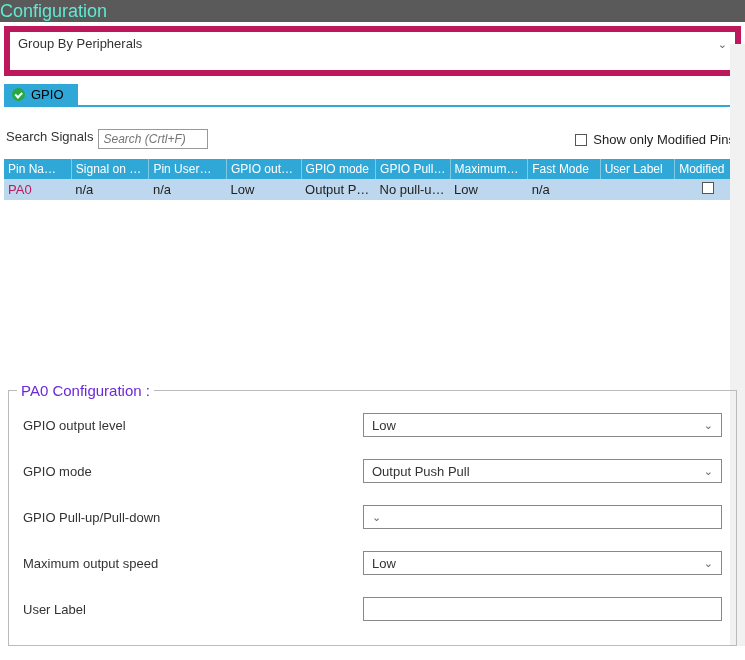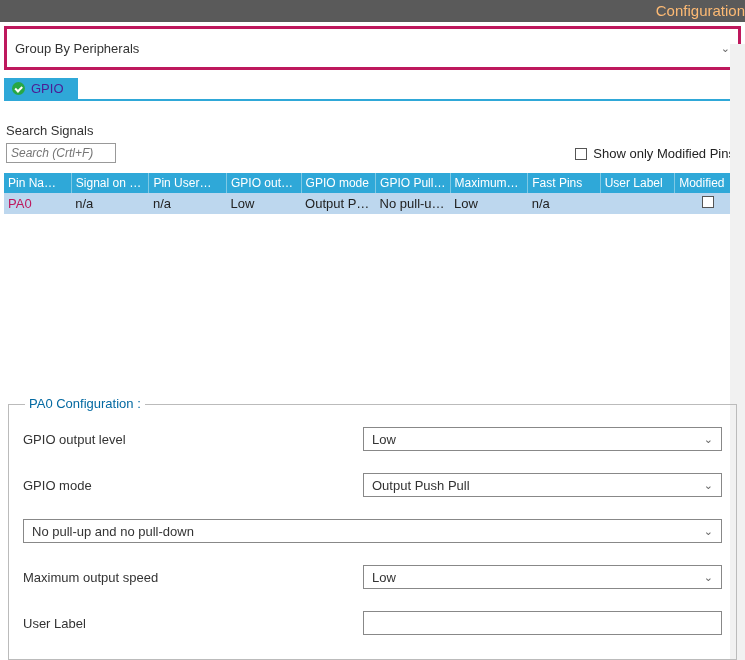--- a/index.html
+++ b/index.html
@@ -1,49 +1,49 @@
 <!DOCTYPE html>
 <html><head>
 <meta charset="utf-8">
 <style>
 * { box-sizing: border-box; margin: 0; padding: 0; font-family: Arial, Helvetica, sans-serif; }
 body { background: #fff; font-size: 13px; color: #333; }
 
-.titlebar { background: #5a5a5a; color: #fdba74; text-align: right; height: 22px; line-height: 22px; font-size: 15px; }
+.titlebar { background: #5a5a5a; color: #5eead4; text-align: left; height: 22px; line-height: 22px; font-size: 18px; }
 
 .content { padding: 4px 4px 0 4px; position: relative; }
 
-.group-select { width: 100%; border: 3px solid #be185d; background: #fff; padding: 19px 8px; display: flex; justify-content: space-between; align-items: center; height: 26px; }
+.group-select { width: 100%; border: 6px solid #be185d; background: #fff; padding: 19px 8px; display: flex; justify-content: space-between; align-items: flex-end; height: 26px; }
 .chev { font-size: 11px; color: #666; }
 
 .tab-row { margin-top: 8px; border-bottom: 2px solid #2fa8d8; }
-.tab { display: inline-flex; align-items: center; background: #2fa8d8; color: #4c1d95; padding: 3px 14px 3px 8px; font-size: 13px; gap: 6px; }
+.tab { display: inline-flex; align-items: center; background: #2fa8d8; color: #000000; padding: 3px 14px 3px 8px; font-size: 13px; gap: 6px; }
 .check-ico { width: 13px; height: 13px; border-radius: 50%; background: #28a745; display: inline-flex; align-items: center; justify-content: center; }
 .check-ico::after { content: ""; width: 5px; height: 2.5px; border-left: 2px solid #fff; border-bottom: 2px solid #fff; transform: rotate(-45deg); margin-top: -2px; }
 
 .topbar { display: flex; justify-content: space-between; align-items: flex-end; margin-top: 22px; padding: 0 6px 0 2px; }
-.search-block { display: flex; flex-direction: column; gap: 5px; }
+.search-block { display: flex; flex-direction: row; gap: 5px; }
 .search-label { font-size: 13px; color: #333; }
 .search-input { width: 110px; border: 1px solid #999; padding: 2px 4px; font-style: italic; color: #888; font-size: 12px; height: 20px; }
 .showmod { display: flex; align-items: center; gap: 6px; font-size: 13px; color: #222; margin-bottom: 2px; }
 .cbox { width: 12px; height: 12px; border: 1px solid #555; background: #fff; }
 
 .tbl { width: 100%; border-collapse: collapse; margin-top: 10px; table-layout: fixed; }
 .tbl th { background: #2fa8d8; color: #fff; font-weight: normal; font-size: 12px; text-align: left; padding: 3px 4px; border-right: 1px solid #7fc9e5; white-space: nowrap; overflow: hidden; text-overflow: ellipsis; }
 .tbl th:last-child { border-right: none; text-align: left; }
 .tbl td { background: #bdd7ee; font-size: 13px; padding: 3px 4px; color: #222; white-space: nowrap; overflow: hidden; text-overflow: ellipsis; }
 .tbl td:first-child { color: #be185d; }
 .sort-arrow { font-size: 9px; color: #cce8f4; margin-left: 2px; }
 .modcell { text-align: center; }
 .modcell .cb { display: inline-block; width: 12px; height: 12px; border: 1px solid #555; background: #fff; }
 
 .spacer { height: 190px; }
 
 .fieldset { border: 1px solid #bbb; margin: 0 4px; position: relative; padding: 22px 14px 18px 14px; }
-.legend { position: absolute; top: -9px; left: 16px; background: #fff; padding: 0 4px; font-size: 13px; color: #0369a1; }
+.legend { position: absolute; top: -9px; left: 8px; background: #fff; padding: 0 4px; font-size: 15px; color: #6d28d9; }
 .form-row { display: flex; align-items: center; margin-bottom: 22px; }
 .form-row:last-child { margin-bottom: 6px; }
 .form-label { flex: 0 0 340px; font-size: 13px; color: #333; }
 .form-select { flex: 1; border: 1px solid #888; padding: 4px 8px; display: flex; justify-content: space-between; align-items: center; height: 24px; background: #fff; }
 .form-input { flex: 1; border: 1px solid #888; padding: 4px 8px; height: 24px; background: #fff; }
 
 .right-scroll { position: absolute; right: 0; top: 22px; bottom: 0; width: 15px; background: #f1f1f1; }
 </style>
 </head>
 <body>
@@ -93,21 +93,21 @@
     </colgroup>
     <thead>
       <tr>
         <th><span>Pin Na…</span><span class="sort-arrow">▲</span></th>
         <th>Signal on …</th>
         <th>Pin User…</th>
         <th>GPIO out…</th>
         <th>GPIO mode</th>
         <th>GPIO Pull…</th>
         <th>Maximum…</th>
-        <th>Fast Pins</th>
+        <th>Fast Mode</th>
         <th>User Label</th>
         <th>Modified</th>
       </tr>
     </thead>
     <tbody>
       <tr>
         <td>PA0</td>
         <td>n/a</td>
         <td>n/a</td>
         <td>Low</td>
@@ -136,22 +136,22 @@
 
     <div class="form-row">
       <div class="form-label">GPIO mode</div>
       <div class="form-select">
         <span>Output Push Pull</span>
         <span class="chev">⌄</span>
       </div>
     </div>
 
     <div class="form-row">
+      <div class="form-label">GPIO Pull-up/Pull-down</div>
       <div class="form-select">
-        <span>No pull-up and no pull-down</span>
         <span class="chev">⌄</span>
       </div>
     </div>
 
     <div class="form-row">
       <div class="form-label">Maximum output speed</div>
       <div class="form-select">
         <span>Low</span>
         <span class="chev">⌄</span>
       </div>

